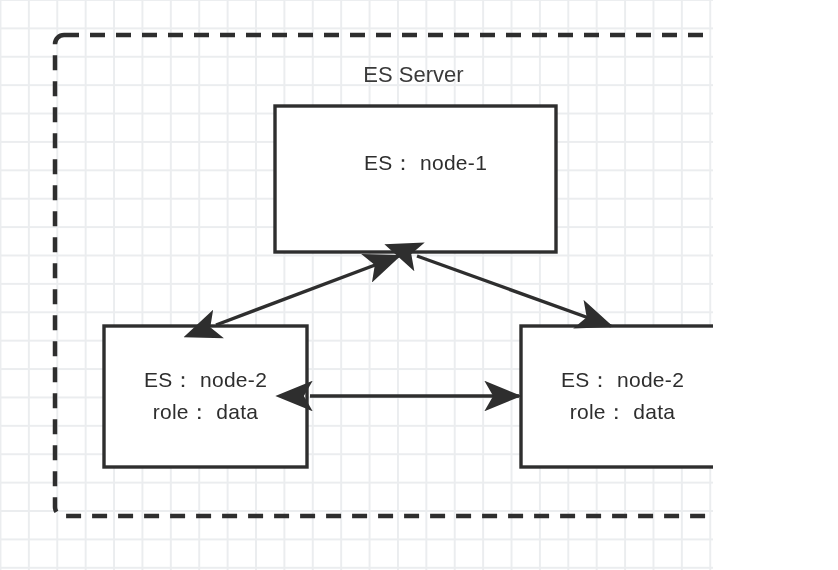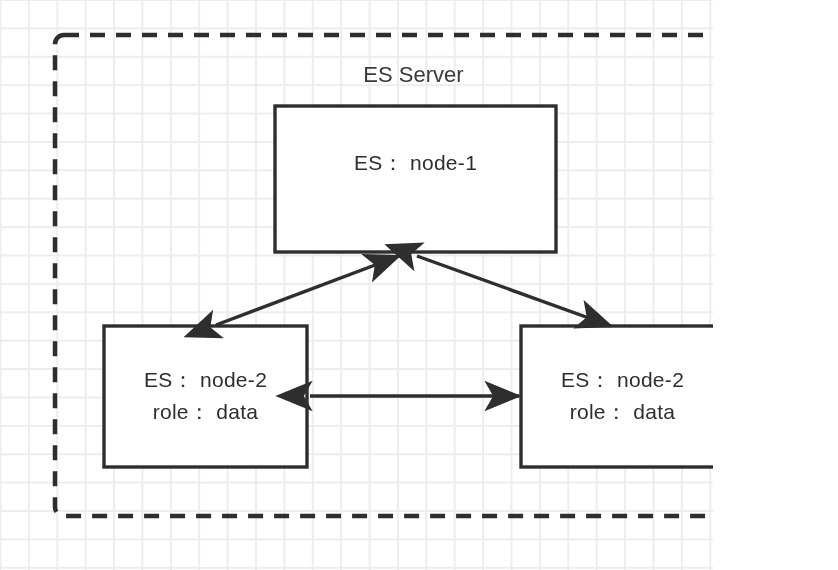--- a/index.html
+++ b/index.html
@@ -73,21 +73,21 @@
 
     <line x1="216" y1="325" x2="399" y2="256" stroke="#2e2e2e" stroke-width="3.4" marker-start="url(#arrow-start)" marker-end="url(#arrow-end)"></line>
 
     <line x1="417" y1="256" x2="611" y2="326" stroke="#2e2e2e" stroke-width="3.4" marker-start="url(#arrow-start)" marker-end="url(#arrow-end)"></line>
 
     <line x1="310" y1="396" x2="519" y2="396" stroke="#2e2e2e" stroke-width="3.4" marker-start="url(#arrow-start)" marker-end="url(#arrow-end)"></line>
   </svg>
 
   <div class="group-title" style="left:55px; top:62px; width:717px;">ES Server</div>
 
-  <div class="node-text" style="left:275px; top:147px; width:281px;">
+  <div class="node-text" style="left:285px; top:147px; width:281px;">
     <div>ES： node-1</div>
   </div>
 
   <div class="node-text" style="left:104px; top:364px; width:203px;">
     <div>ES： node-2</div>
     <div>role： data</div>
   </div>
 
   <div class="node-text" style="left:521px; top:364px; width:203px;">
     <div>ES： node-2</div>

